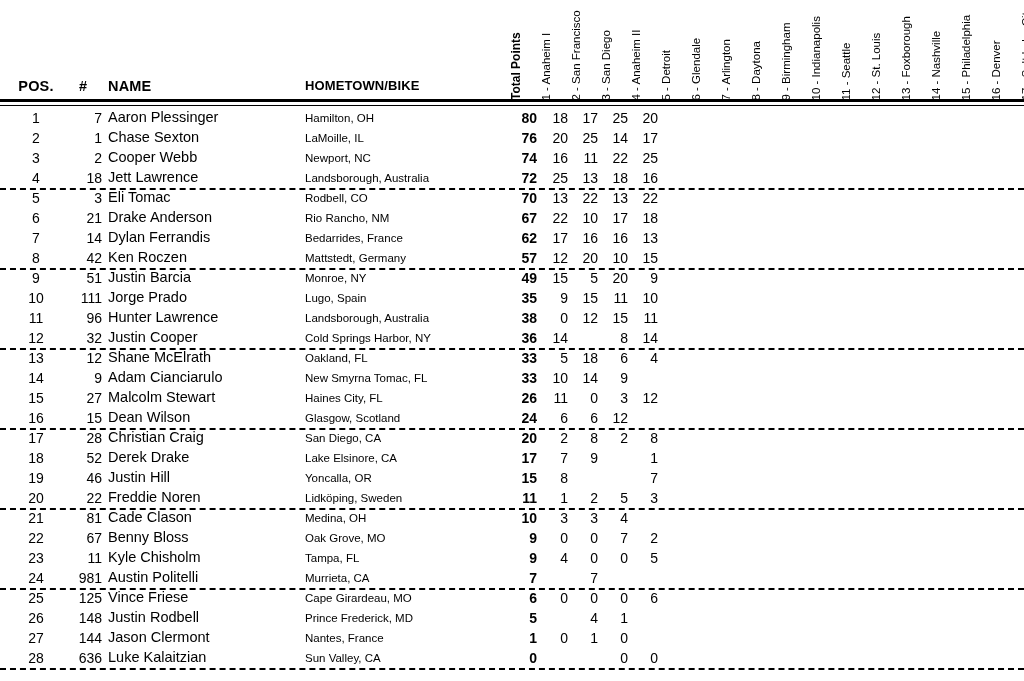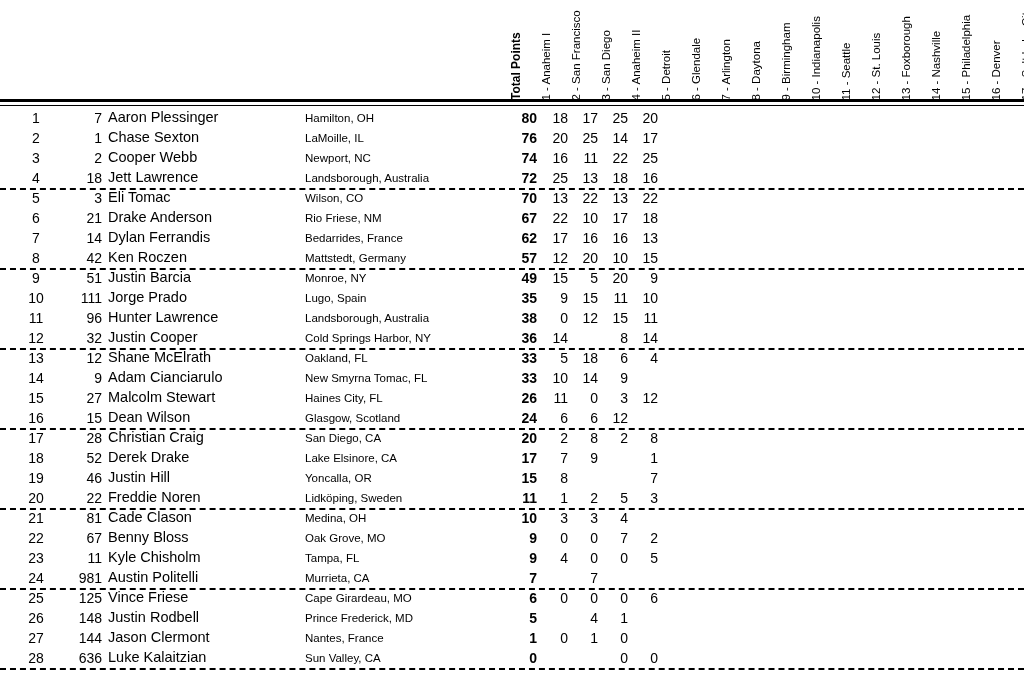--- a/index.html
+++ b/index.html
@@ -180,20 +180,26 @@
     font-size: 14px;
   }
 </style>
 </head>
 <body>
 
 <div id="standings-root">
 
   <div class="header-zone">
 
+    <div class="hdr-left">
+      <div class="hdr-pos">POS.</div>
+      <div class="hdr-num">#</div>
+      <div class="hdr-name">NAME</div>
+      <div class="hdr-town">HOMETOWN/BIKE</div>
+    </div>
 
     <div class="rot-headers">
         <div class="rot total" style="left: 17px;">Total Points</div>
         <div class="rot " style="left: 47px;">1 - Anaheim I</div>
         <div class="rot " style="left: 77px;">2 - San Francisco</div>
         <div class="rot " style="left: 107px;">3 - San Diego</div>
         <div class="rot " style="left: 137px;">4 - Anaheim II</div>
         <div class="rot " style="left: 167px;">5 - Detroit</div>
         <div class="rot " style="left: 197px;">6 - Glendale</div>
         <div class="rot " style="left: 227px;">7 - Arlington</div>
@@ -307,21 +313,21 @@
         <div class="c-rnd" style="left:902px;"></div>
         <div class="c-rnd" style="left:932px;"></div>
         <div class="c-rnd" style="left:962px;"></div>
         <div class="c-rnd" style="left:992px;"></div>
         <div class="c-rnd" style="left:1022px;"></div>
       </div>
       <div class="row">
         <div class="c-pos">5</div>
         <div class="c-num">3</div>
         <div class="c-name">Eli Tomac</div>
-        <div class="c-town">Wilson, CO</div>
+        <div class="c-town">Rodbell, CO</div>
         <div class="c-total">70</div>
         <div class="c-rnd" style="left:542px;">13</div>
         <div class="c-rnd" style="left:572px;">22</div>
         <div class="c-rnd" style="left:602px;">13</div>
         <div class="c-rnd" style="left:632px;">22</div>
         <div class="c-rnd" style="left:662px;"></div>
         <div class="c-rnd" style="left:692px;"></div>
         <div class="c-rnd" style="left:722px;"></div>
         <div class="c-rnd" style="left:752px;"></div>
         <div class="c-rnd" style="left:782px;"></div>
@@ -331,21 +337,21 @@
         <div class="c-rnd" style="left:902px;"></div>
         <div class="c-rnd" style="left:932px;"></div>
         <div class="c-rnd" style="left:962px;"></div>
         <div class="c-rnd" style="left:992px;"></div>
         <div class="c-rnd" style="left:1022px;"></div>
       </div>
       <div class="row">
         <div class="c-pos">6</div>
         <div class="c-num">21</div>
         <div class="c-name">Drake Anderson</div>
-        <div class="c-town">Rio Friese, NM</div>
+        <div class="c-town">Rio Rancho, NM</div>
         <div class="c-total">67</div>
         <div class="c-rnd" style="left:542px;">22</div>
         <div class="c-rnd" style="left:572px;">10</div>
         <div class="c-rnd" style="left:602px;">17</div>
         <div class="c-rnd" style="left:632px;">18</div>
         <div class="c-rnd" style="left:662px;"></div>
         <div class="c-rnd" style="left:692px;"></div>
         <div class="c-rnd" style="left:722px;"></div>
         <div class="c-rnd" style="left:752px;"></div>
         <div class="c-rnd" style="left:782px;"></div>

